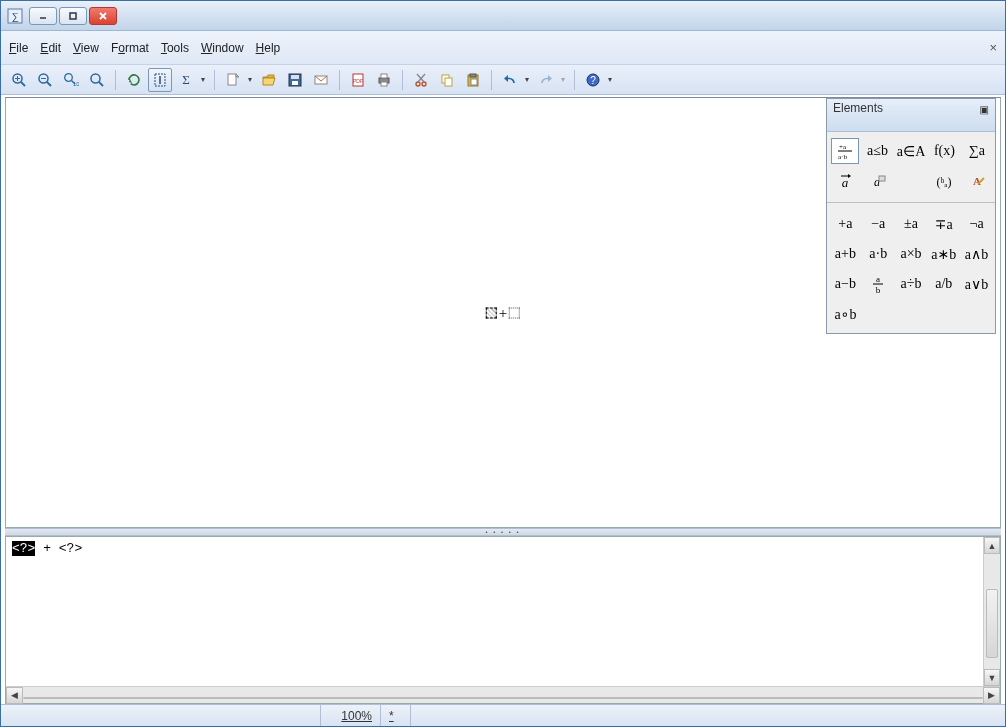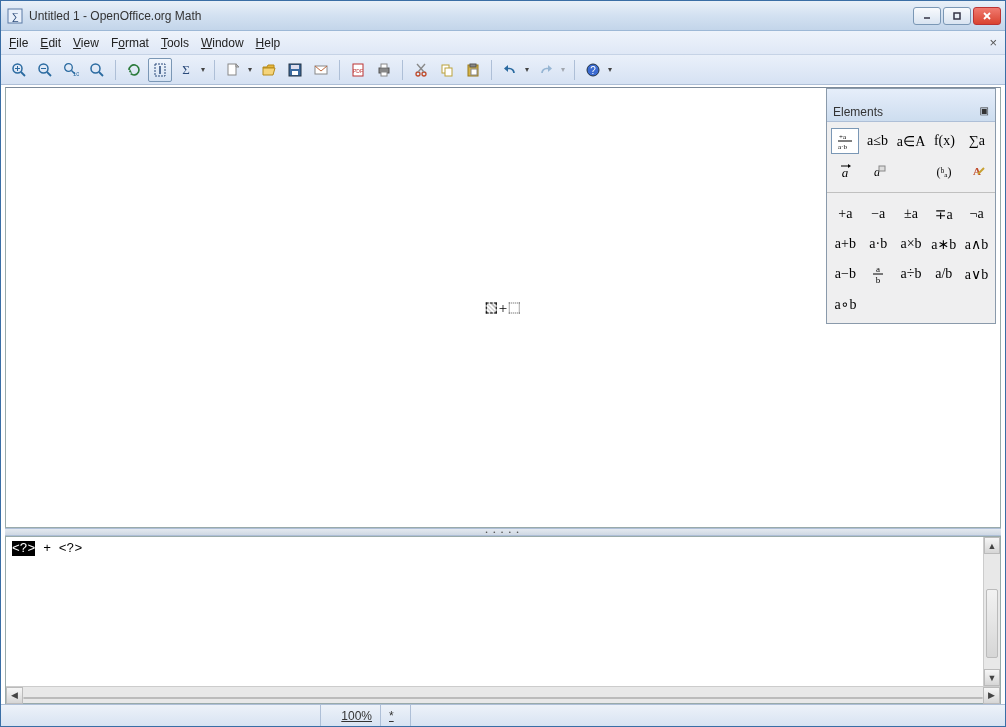--- a/index.html
+++ b/index.html
@@ -4,21 +4,21 @@
 <style>
   * { box-sizing: border-box; margin: 0; padding: 0; }
   html, body { width: 1006px; height: 727px; font-family: "Segoe UI", Tahoma, sans-serif; font-size: 12px; overflow: hidden; }
   .window { width: 1006px; height: 727px; border: 1px solid #3a6ea5; background: #fff; display: flex; flex-direction: column; }
   .titlebar { height: 30px; background: linear-gradient(to bottom, #e9f0f8 0%, #d3e1f1 50%, #c3d5ea 100%); display: flex; align-items: center; padding: 0 4px 0 6px; border-bottom: 1px solid #9db8d6; }
   .titlebar .appicon { width: 16px; height: 16px; margin-right: 6px; display: inline-flex; align-items: center; justify-content: center; }
   .titlebar .title { flex: 1; color: #333; font-size: 12px; }
   .winbtns { display: flex; gap: 2px; }
   .winbtn { width: 28px; height: 18px; border: 1px solid #7a97b5; border-radius: 3px; background: linear-gradient(to bottom,#f8fafd,#d9e4f1); display: flex; align-items: center; justify-content: center; font-size: 10px; color: #334; }
   .winbtn.close { background: linear-gradient(to bottom,#f07a6f,#d94330); border-color:#b33; color:#fff; }
-  .menubar { height: 24px; background: linear-gradient(to bottom,#eef3fb,#dfe8f6); border-bottom: 1px solid #c6d3e6; display: flex; align-items: center; padding: 0 8px; gap: 12px; position: relative; }
+  .menubar { height: 34px; background: linear-gradient(to bottom,#eef3fb,#dfe8f6); border-bottom: 1px solid #c6d3e6; display: flex; align-items: center; padding: 0 8px; gap: 12px; position: relative; }
   .menubar .menuitem { color: #222; cursor: default; }
   .menubar .menuitem u { text-decoration: underline; }
   .menubar .closex { position: absolute; right: 8px; font-size: 13px; color: #555; }
   .toolbar { height: 30px; background: linear-gradient(to bottom,#eaf0fa,#d6e2f3); border-bottom: 1px solid #aebfd7; display: flex; align-items: center; padding: 0 6px; gap: 2px; position: relative; }
   .tb-sep { width: 1px; height: 20px; background: #aebfd7; margin: 0 4px; }
   .tb-btn { width: 24px; height: 24px; display: flex; align-items: center; justify-content: center; border: 1px solid transparent; border-radius: 2px; color:#2a4a7a;}
   .tb-btn.active { border-color: #7a97b5; background: linear-gradient(to bottom,#f1f6fd,#d4e2f3); }
   .tb-btn svg { width: 16px; height: 16px; }
   .dropdown-caret { font-size: 8px; color: #444; margin-left: -2px; width:10px; text-align:center;}
   .workarea { flex: 1; position: relative; display: flex; flex-direction: column; }
@@ -35,41 +35,40 @@
   .hscroll .track { flex:1; position:relative;}
   .hscroll .thumb { position:absolute; left:0; right:0; top:2px; bottom:2px; background:linear-gradient(to bottom,#f2f2f2,#d6d6d6); border:1px solid #bbb; border-radius:2px;}
   .vscroll { position:absolute; right:0; top:0; bottom:17px; width:17px; background:#e8e8e8; border-left:1px solid #ccc; display:flex; flex-direction:column;}
   .vscroll .arrow { height:17px; background:linear-gradient(to bottom,#f6f6f6,#d6d6d6); border:1px solid #bbb; display:flex; align-items:center; justify-content:center; font-size:9px; color:#444;}
   .vscroll .track { flex:1; position:relative;}
   .vscroll .thumb { position:absolute; top:30%; bottom:10%; left:2px; right:2px; background:linear-gradient(to bottom,#f2f2f2,#d6d6d6); border:1px solid #bbb; border-radius:2px;}
   .statusbar { height: 22px; background: linear-gradient(to bottom,#edf2f9,#d8e3f2); border-top: 1px solid #aebfd7; display:flex; align-items:center;}
   .status-cell { border-right:1px solid #aebfd7; height:100%; display:flex; align-items:center; padding:0 8px; font-size:12px; color:#333;text-decoration:underline;}
   .status-cell.empty { flex:0 0 320px;}
   .elements-panel { position:absolute; right:4px; top:0px; width:170px; background:#efeff0; border:1px solid #8a9aab; font-size:12px;}
-  .elements-title { height:18px; background:linear-gradient(to bottom,#e6eefa,#cdddef); display:flex; align-items:flex-start; padding:16px 6px; border-bottom:1px solid #aebfd7; color:#333;}
+  .elements-title { height:18px; background:linear-gradient(to bottom,#e6eefa,#cdddef); display:flex; align-items:flex-end; padding:16px 6px; border-bottom:1px solid #aebfd7; color:#333;}
   .elements-title .pin { margin-left:auto; font-size:10px;}
   .el-grid { padding:6px 4px; display:grid; grid-template-columns: repeat(5, 1fr); gap:4px;}
   .el-grid.top { border-bottom:1px solid #c0c0c0; margin-bottom:2px; padding-bottom:8px;}
   .el-cell { height:26px; display:flex; align-items:center; justify-content:center; font-family:"Times New Roman",serif; font-size:14px; cursor:default; border:1px solid transparent;}
   .el-cell.sel { background:#fff; border:1px solid #7a97b5;}
   .el-cell svg { width:20px; height:20px;}
 </style>
 </head>
 <body>
 
 <div class="window">
 
   <div class="titlebar">
     <span class="appicon">
       <svg viewBox="0 0 16 16">
           <rect x="1" y="1" width="14" height="14" fill="#e8f0fb" stroke="#5a7aa5"></rect>
           <text x="8" y="12" font-size="10" text-anchor="middle" fill="#2a4a7a">∑</text>
         </svg>
     </span>
-    <span class="title">Untitled 1 - OpenOffice.org Math</span>
     <div class="winbtns">
       <div class="winbtn">
           <svg width="10" height="10">
             <line x1="2" y1="7" x2="8" y2="7" stroke="#334" stroke-width="1.5"></line>
           </svg>
         </div>
       <div class="winbtn">
           <svg width="10" height="10">
             <rect x="2" y="2" width="6" height="6" fill="none" stroke="#334" stroke-width="1.5"></rect>
           </svg>

